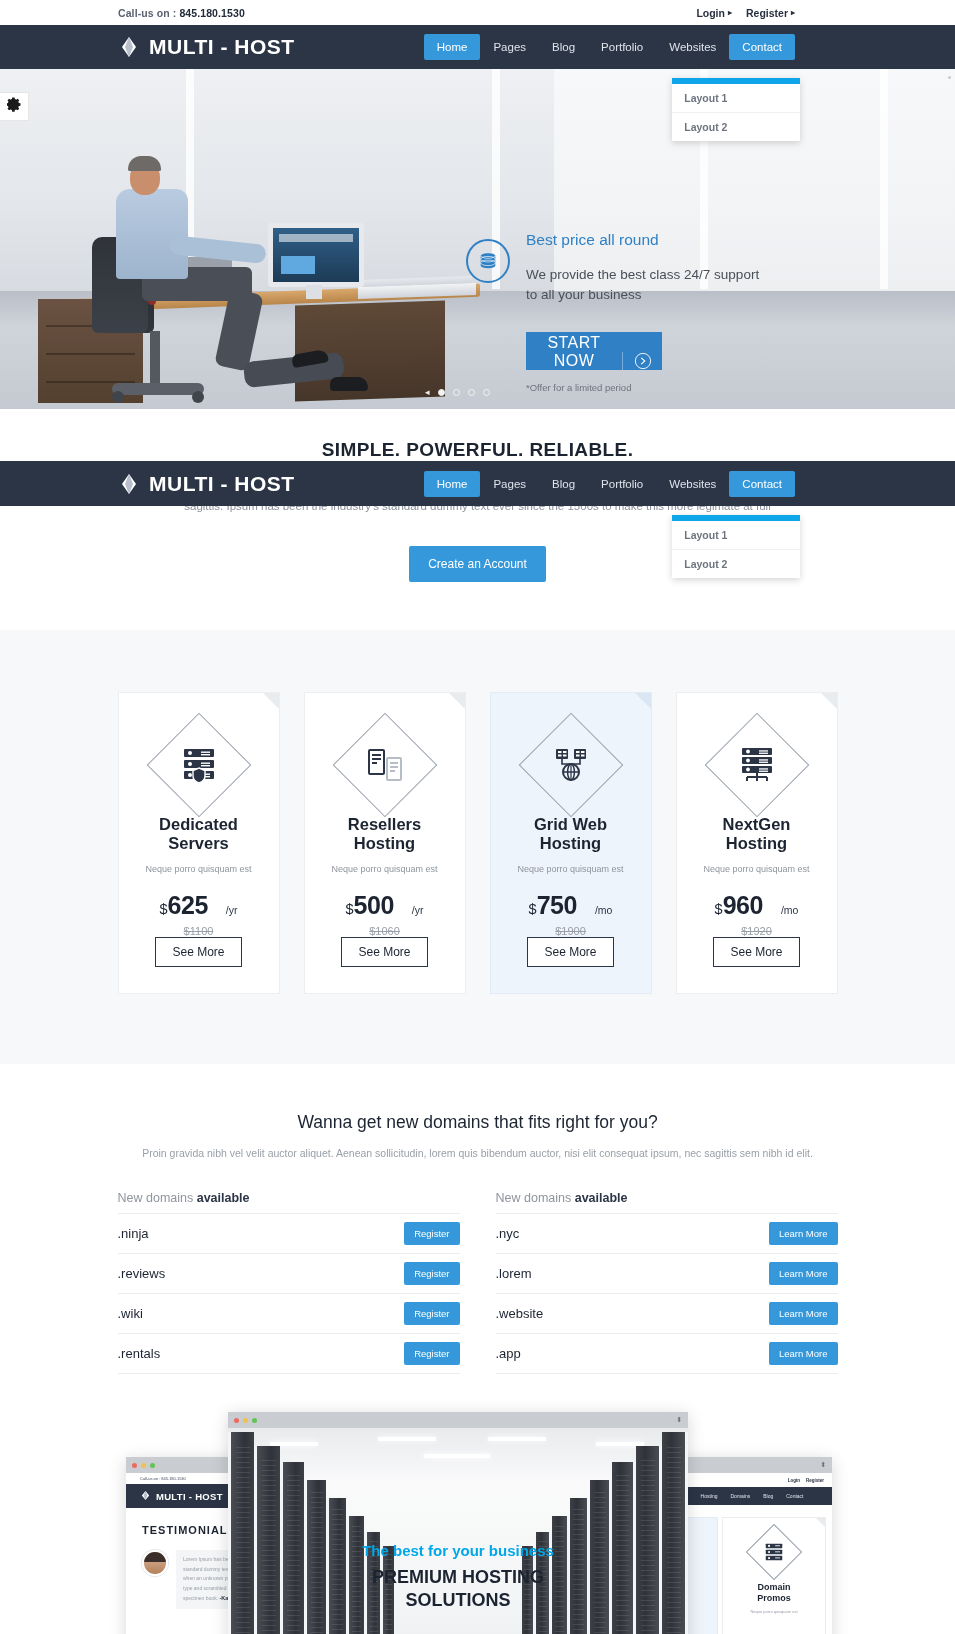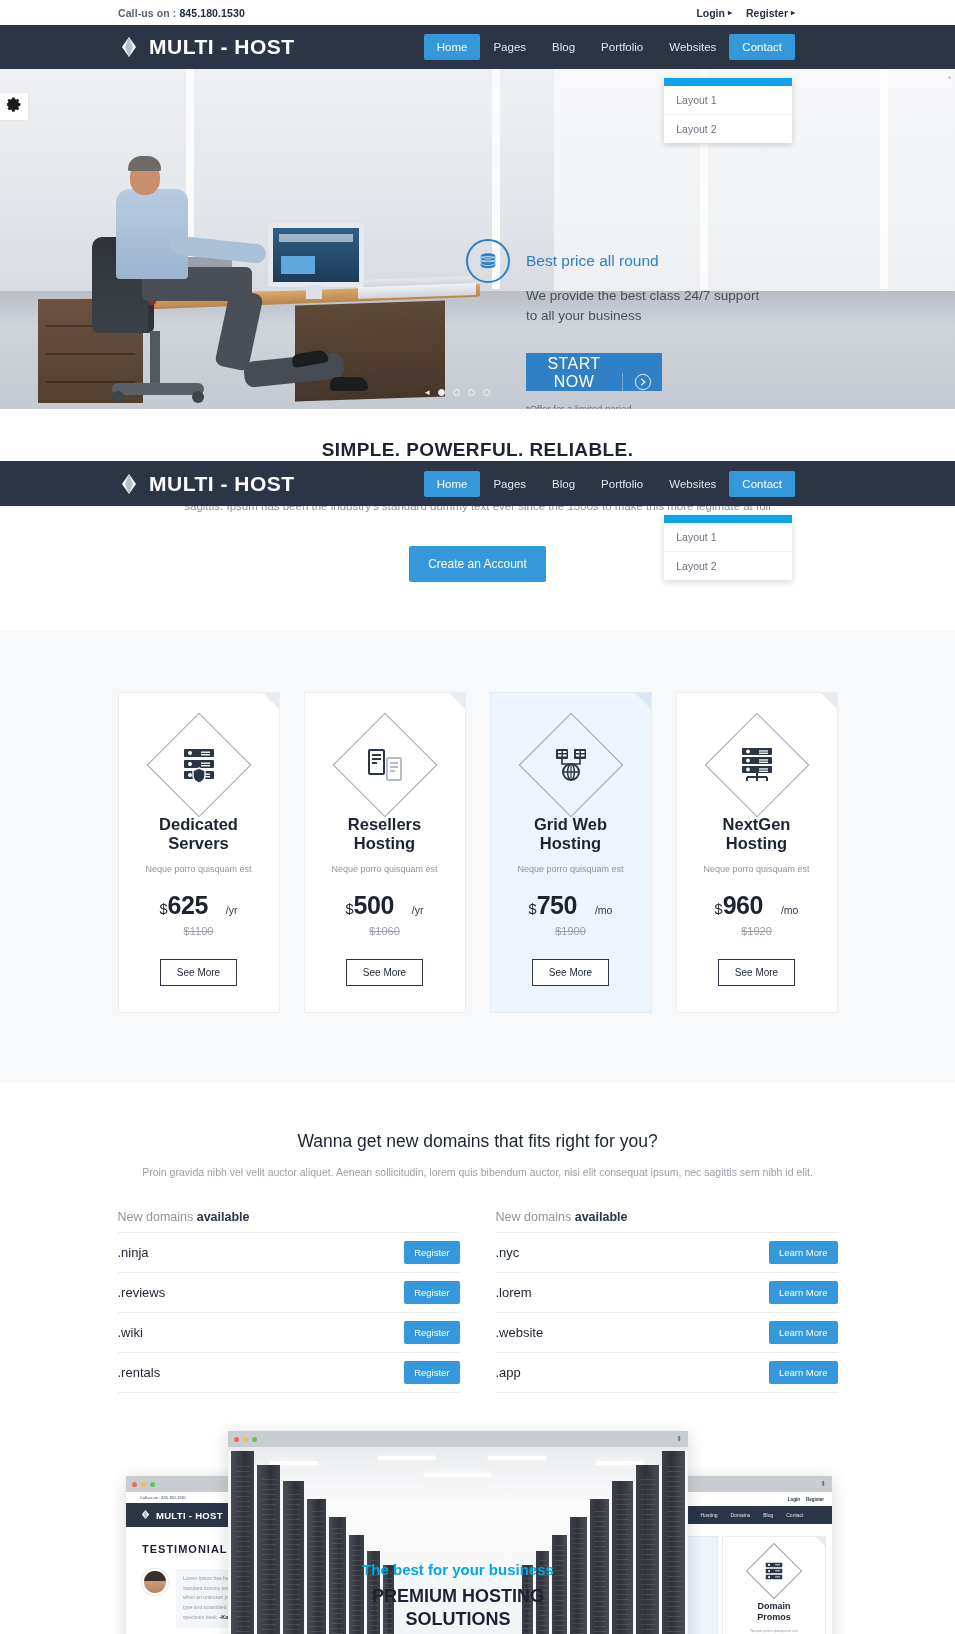--- a/index.html
+++ b/index.html
@@ -51,26 +51,27 @@
   .nav-links a {
     color: #dfe3ea; text-decoration: none; font-size: 11.5px;
     padding: 7px 13px; display: block; white-space: nowrap;
   }
   .nav-links a.active, .nav-links a.contact { background: #3498db; color: #fff; border-radius: 2px; }
   .nav-item { position: relative; }
 
   
   .dropdown {
     position: absolute;
-    top: 44px; left: 8px;
+    top: 44px; left: 16px;
     width: 128px;
     background: #fff;
-    border-top: 8px solid #0ea5e9;
+    border-top: 6px solid #0ea5e9;
     box-shadow: 0 2px 7px rgba(0,0,0,.17);
     z-index: 50;
+    font-weight: bold;
   }
   .dropdown a {
     display: block; padding: 8px 12px; font-size: 10.5px;
     color: #6d747f; text-decoration: none; background: transparent;
   }
   .dropdown a + a { border-top: 1px solid #f1f1f1; }
 
   
   .hero {
     position: relative; height: 340px; overflow: hidden;
@@ -136,21 +137,21 @@
   .man-shoe2 { position: absolute; left: 292px; bottom: 44px; width: 36px; height: 13px;
     background: #1b1d21; border-radius: 7px 10px 4px 4px; transform: rotate(-10deg); }
 
   .hero-right { position: absolute; left: 466px; top: 162px; width: 420px; }
   .hero-badge {
     position: absolute; left: 0; top: 8px; width: 44px; height: 44px;
     border: 2px solid #2f80c4; border-radius: 50%;
     display: flex; align-items: center; justify-content: center;
   }
   .hero-text { margin-left: 60px; }
-  .hero-kicker { color: #2f80c4; font-size: 15.5px; margin-bottom: 3px; margin-top: 21px; }
+  .hero-kicker { color: #2f80c4; font-size: 15.5px; margin-bottom: 3px; }
   .hero-title { color: #111; font-size: 20.5px; font-weight: bold; letter-spacing: -.2px; white-space: nowrap; }
   .hero-sub { color: #4a4f58; font-size: 13.5px; line-height: 1.5; margin-top: 16px; }
   .start-now {
     margin-top: 26px; width: 136px; height: 38px; background: #2f80c4; border: none;
     color: #fff; font-size: 16px; letter-spacing: .4px;
     display: flex; align-items: flex-end; cursor: pointer; font-family: inherit;
   }
   .start-now .lab { flex: 1; text-align: center; }
   .start-now .arw {
     width: 40px; border-left: 1px solid rgba(255,255,255,.35);
@@ -201,22 +202,22 @@
   }
   .diamond-outline > * { transform: rotate(-45deg); }
   .card h3 { font-size: 16.5px; color: #1c2431; line-height: 1.15; font-weight: bold; margin-top: 2px; }
   .card .tag { font-size: 9px; color: #8f959d; margin-top: 12px; }
   .price { margin-top: 17px; color: #1c2431; display: flex; align-items: baseline; justify-content: center; }
   .price .cur { font-size: 14.5px; font-weight: 500; }
   .price .amt { font-size: 25px; font-weight: bold; letter-spacing: -.5px; }
   .price .per { font-size: 10.5px; color: #2b3546; margin-left: 18px; }
   .oldprice { font-size: 11px; color: #9aa0a8; text-decoration: line-through; margin-top: 5px; }
   .seemore {
-    margin-top: 22px; background: #fff; border: 1px solid #2b3546; color: #1c2431;
-    font-size: 10px; padding: 7px 16px; cursor: pointer; font-family: inherit;
+    background: #fff; border: 1px solid #2b3546; color: #1c2431;
+    font-size: 12px; padding: 7px 16px; cursor: pointer; font-family: inherit;
   }
 
   
   .domains { background: #fff; padding: 48px 0 0; text-align: center; }
   .domains h2 { font-size: 17.5px; color: #1c2431; font-weight: normal; }
   .domains > p { margin: 14px auto 0; width: 690px; font-size: 10.5px; color: #9aa0a8; }
   .dom-cols { width: 720px; margin: 32px auto 0; display: flex; gap: 36px; }
   .dom-col { flex: 1; text-align: left; }
   .dom-head { font-size: 12.5px; color: #8f959d; padding-bottom: 8px; }
   .dom-head b { color: #2b3546; }

